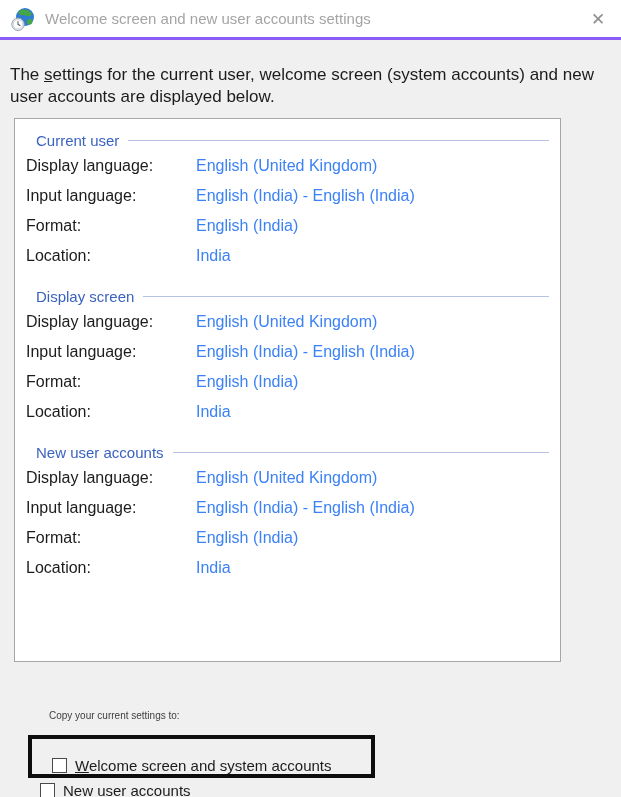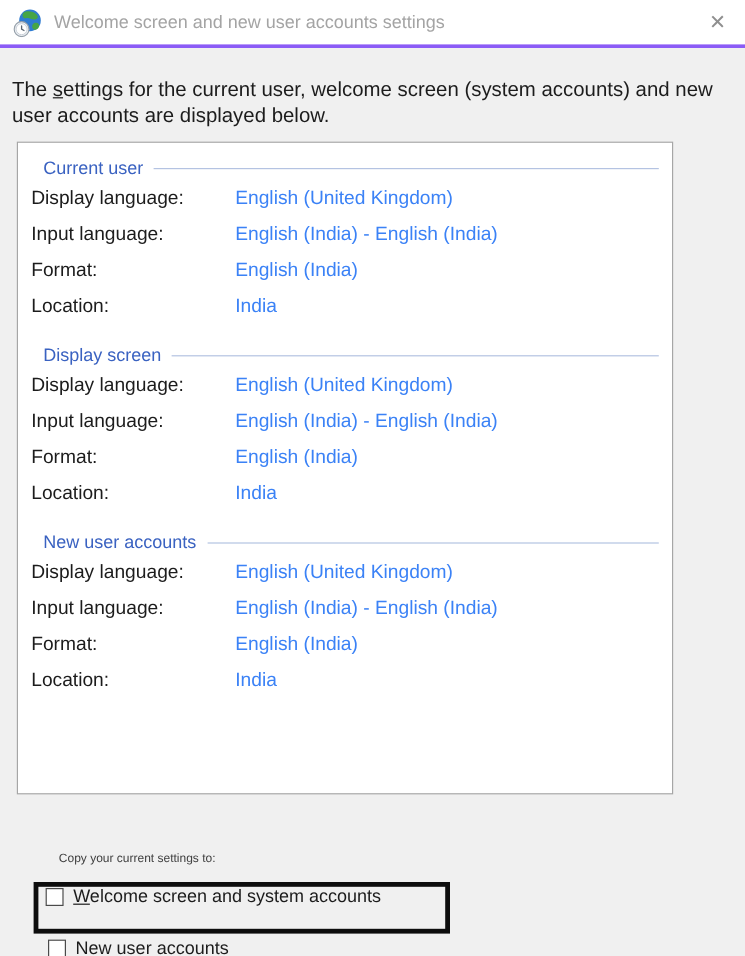--- a/index.html
+++ b/index.html
@@ -93,22 +93,22 @@
     font-size: 10px;
     color: #404040;
     margin-left: 35px;
   }
   .highlight-rect {
     position: absolute;
     left: 28px; top: 735px;
     width: 347px; height: 43px;
     border: 4px solid #0d0d0d;
     display: flex;
-    align-items: flex-start;
-    padding-left: 6px;
+    align-items: flex-end;
+    padding-left: 20px;
     background: transparent;
   }
   .checkbox-row {
     display: flex;
     align-items: center;
     font-size: 15px;
     white-space: nowrap;
   }
   .checkbox-row.second {
     position: absolute;

